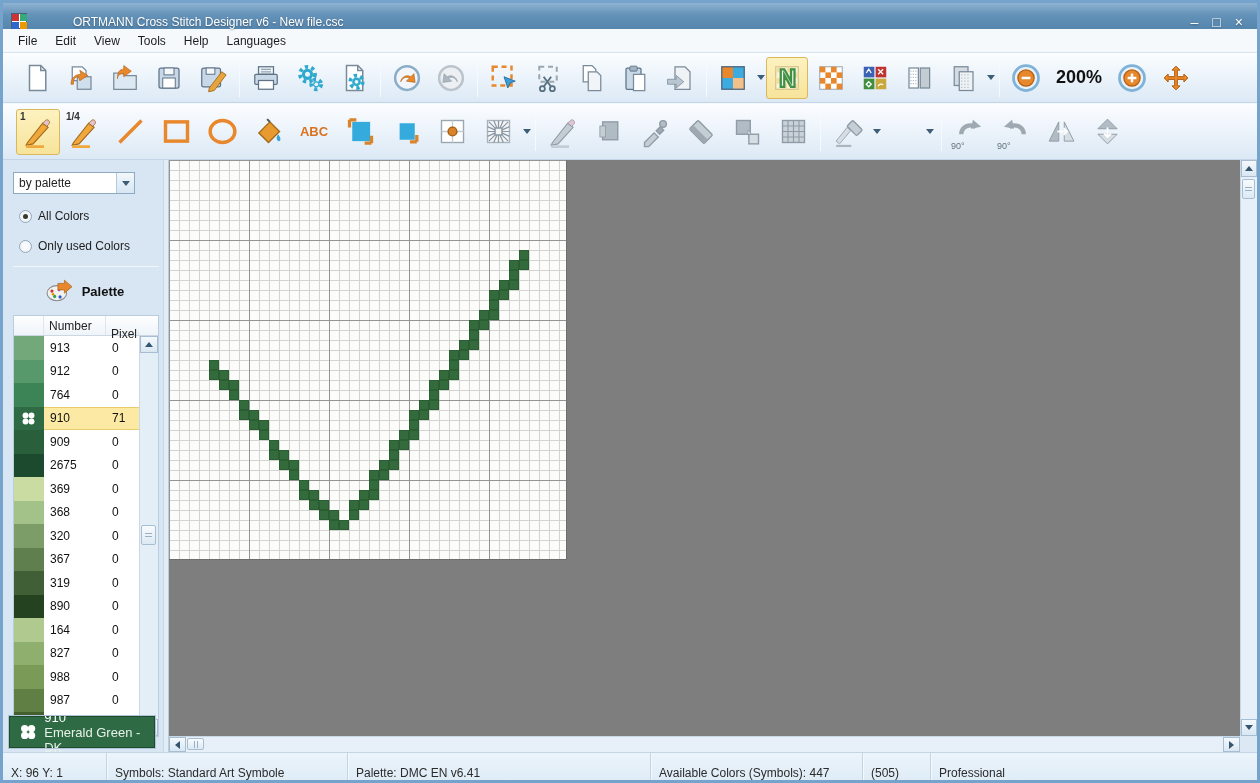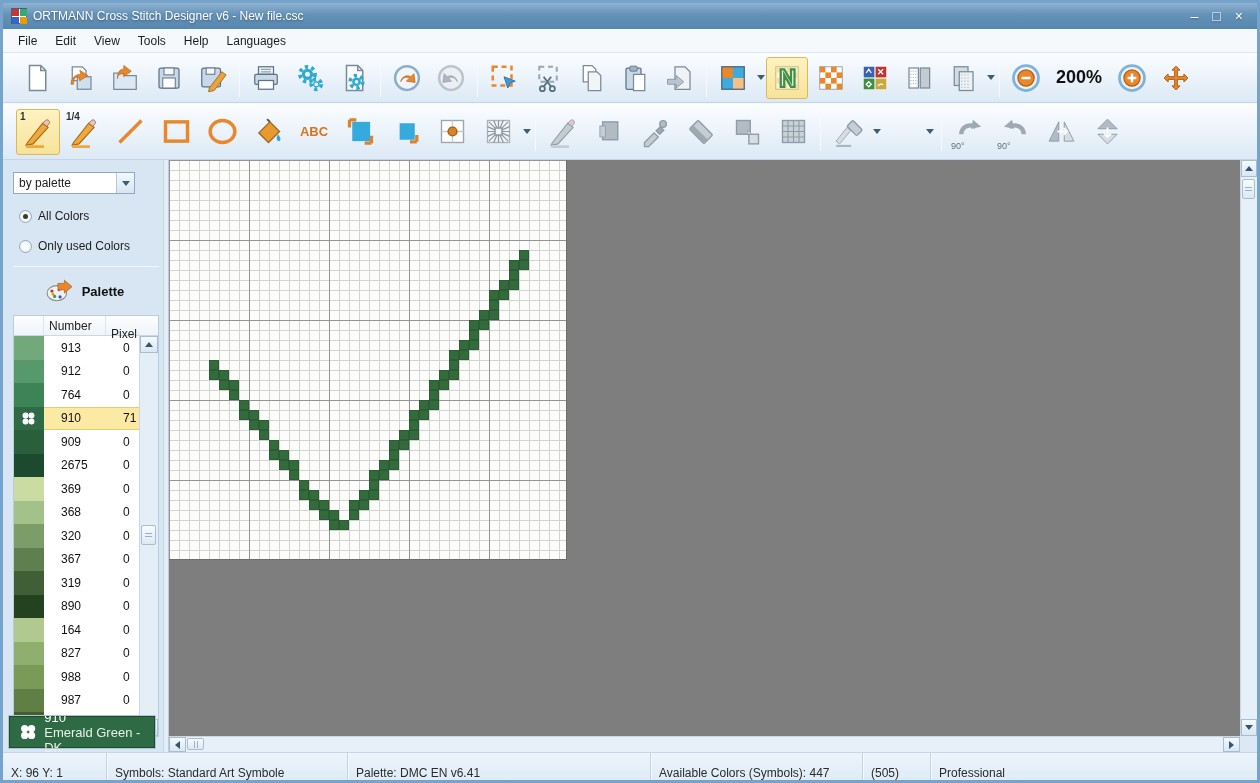--- a/index.html
+++ b/index.html
@@ -1,20 +1,20 @@
 <!DOCTYPE html>
 <html><head>
 <meta charset="utf-8">
 <style>
   * { box-sizing: border-box; margin: 0; padding: 0; }
   body { font-family: "Liberation Sans", sans-serif; background:#333; }
   .window { position:relative; width:1260px; height:783px; border:3px solid #76A3CC; background:#DCE9F5; overflow:hidden; }
 
   
-  .titlebar { height:26px; background:linear-gradient(#8FB3D1,#6492B8 45%,#5586AE); display:flex; align-items:center; padding:0 8px; }
+  .titlebar { height:26px; background:linear-gradient(#8FB3D1,#6492B8 45%,#5586AE); display:flex; align-items:flex-end; padding:0 8px;gap:40px; }
   .app-icon { width:16px; height:16px; display:grid; grid-template-columns:7px 7px; grid-template-rows:7px 7px; gap:1px; background:#fff; border:1px solid #44607a; margin-right:6px; }
   .app-icon i { display:block; }
   .title-text { color:#fff; font-size:12px; text-shadow:0 1px 2px rgba(0,0,0,.35); flex:1; }
   .win-controls { display:flex; gap:14px; color:#fff; font-size:14px; margin-right:6px; }
   .winbtn { cursor:default; line-height:14px; text-shadow:0 1px 2px rgba(0,0,0,.3); }
 
   
   .menubar { height:24px; background:#F5F9FC; border-bottom:1px solid #D9E4EE; display:flex; align-items:center; padding-left:6px; }
   .menu-item { font-size:12px; color:#1d1d1d; padding:3px 9px; }
 
@@ -62,21 +62,21 @@
   .palette-lbl { font-size:13px; font-weight:bold; color:#111; }
 
   .ptable { margin-top:8px; width:146px; border:1px solid #B9CDDE; background:#fff; }
   .phead { display:flex; height:20px; background:linear-gradient(#FDFEFF,#EFF4F9); border-bottom:1px solid #CBD8E4; font-size:12px; color:#222; }
   .phead span { border-right:1px solid #DDE6EE; display:flex; align-items:center; padding-left:5px; }
   .col-sw { width:30px; } .col-num { width:62px; } .col-pix { width:33px;margin-top:16px; } .col-scr { width:19px; border-right:none !important; }
   .pbody-wrap { display:flex; height:400px; }
   .pbody { width:125px; overflow:hidden; }
   .prow { display:flex; height:23.5px; align-items:stretch; }
   .prow .sw { width:30px; }
-  .prow .num, .prow .pix { display:flex; align-items:center; font-size:12px; color:#111; padding-left:17px; }
+  .prow .num, .prow .pix { display:flex; align-items:center; font-size:12px; color:#111; padding-left:6px; }
   .prow .num { width:62px; } .prow .pix { width:33px; }
   .prow.sel .num, .prow.sel .pix { background:#FBE9A4; box-shadow:inset 0 1px 0 #E8CB6B, inset 0 -1px 0 #E8CB6B; }
   .prow .sw { position:relative; }
   .prow .sw svg { position:absolute; left:4px; top:1px; width:21px; height:21px; }
 
   .pscroll { width:19px; background:#E4EEF7; border-left:1px solid #C9D8E5; display:flex; flex-direction:column; }
   .sbtn { height:17px; background:linear-gradient(#F4F9FD,#D9E7F2); border:1px solid #A7BDD1; display:flex; align-items:center; justify-content:center; }
   .vtrack { flex:1; position:relative; }
   .vthumb { position:absolute; left:1px; width:15px; height:20px; background:linear-gradient(#F8FBFD,#DCE9F4); border:1px solid #A7BDD1; border-radius:2px; display:flex; flex-direction:column; align-items:center; justify-content:center; gap:2px; }
   .vthumb i { width:7px; height:1px; background:#9AB0C4; display:block; }

